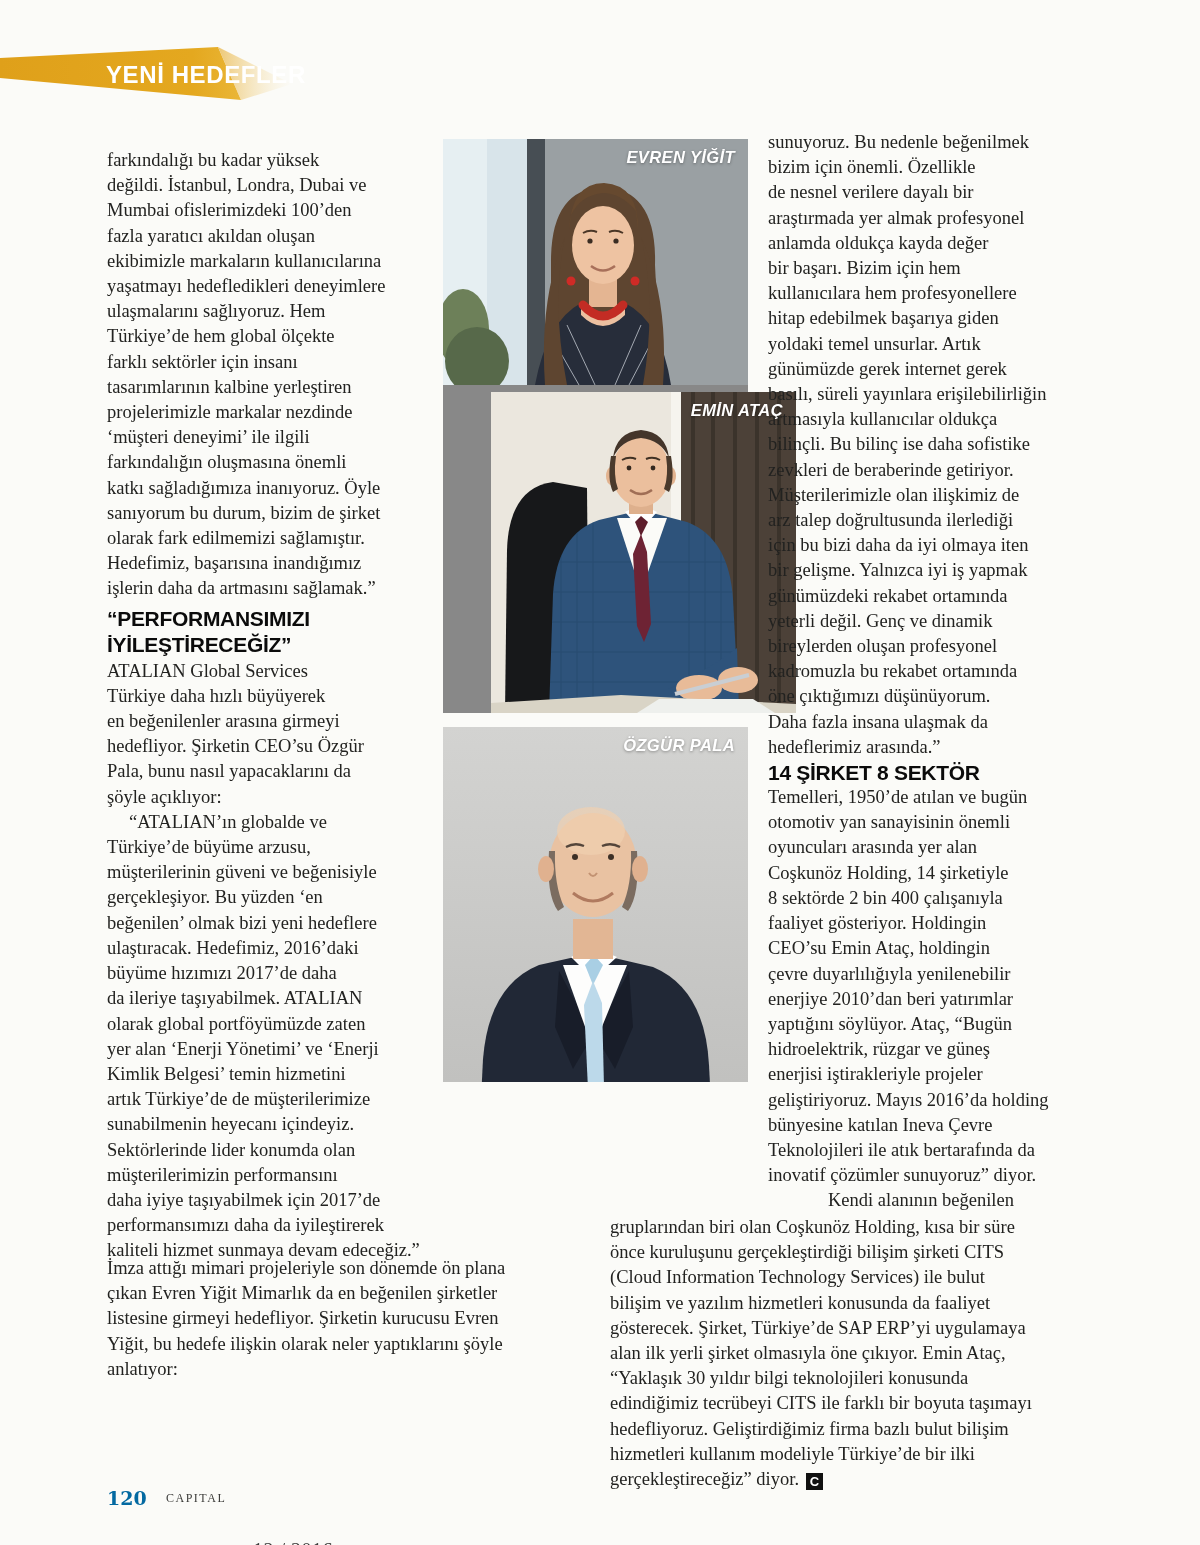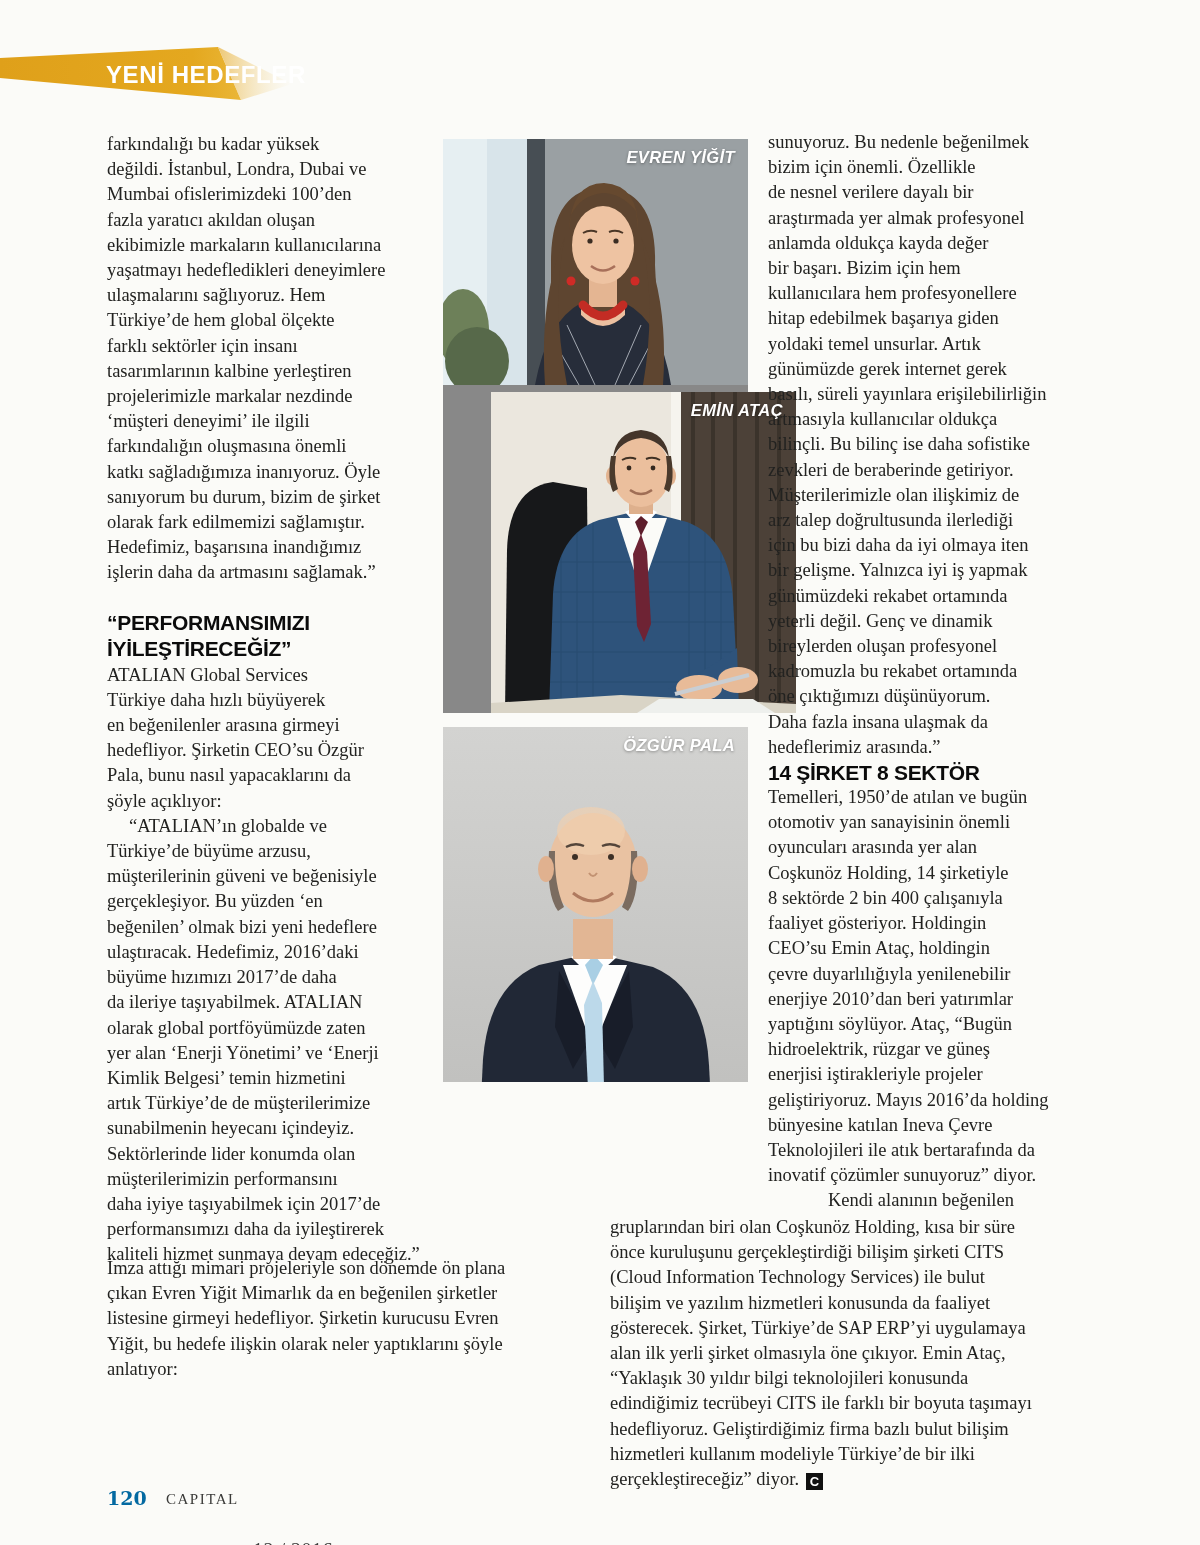--- a/index.html
+++ b/index.html
@@ -32,22 +32,22 @@
   
   #banner-wrap{ left:0; top:40px; width:320px; height:115px; }
   #banner-label{
     left:106px; top:61px;
     font-family:"Liberation Sans", sans-serif;
     font-weight:bold; font-size:24px;
     color:#ffffff; letter-spacing:0.6px;
   }
 
   
-  #left-col{ left:107px; top:132px; width:332px; }
-  #left-col .col-heading{ margin-top:24px; }
+  #left-col{ left:107px; top:148px; width:332px; }
+  #left-col .col-heading{ margin-top:4px; }
   #bottom-left{ left:107px; top:1256px; width:494px; }
   #right-col{ left:768px; top:130px; width:352px; }
   #bottom-right{ left:610px; top:1215px; width:502px; }
 
   
   .photo{ overflow:hidden; background:#888; }
   .photo svg{ display:block; }
   #photo-1{ left:443px; top:139px; width:305px; height:282px; }
   #photo-2{ left:443px; top:392px; width:305px; height:321px;padding-left:48px; }
   #photo-3{ left:443px; top:727px; width:305px; height:355px; }
@@ -73,21 +73,21 @@
 
   
   #footer{ left:107px; top:1487px; width:400px; height:30px; }
   #footer-page{
     position:absolute; left:0; top:0;
     font-family:"DejaVu Serif", serif;
     font-weight:bold; font-size:19px; color:#0369a1;
   }
   #footer-mag{
     position:absolute; left:59px; top:4px;
-    font-size:15px; letter-spacing:1.5px; color:#3a3a38;
+    font-size:12px; letter-spacing:1.5px; color:#3a3a38;
   }
   #footer-issue{
     position:absolute; left:146px; top:4px;
     font-size:20px; letter-spacing:0.5px; color:#3a3a38;margin-top:48px;
   }
 </style>
 </head>
 <body>
 
 <div class="abs" id="banner-wrap">

